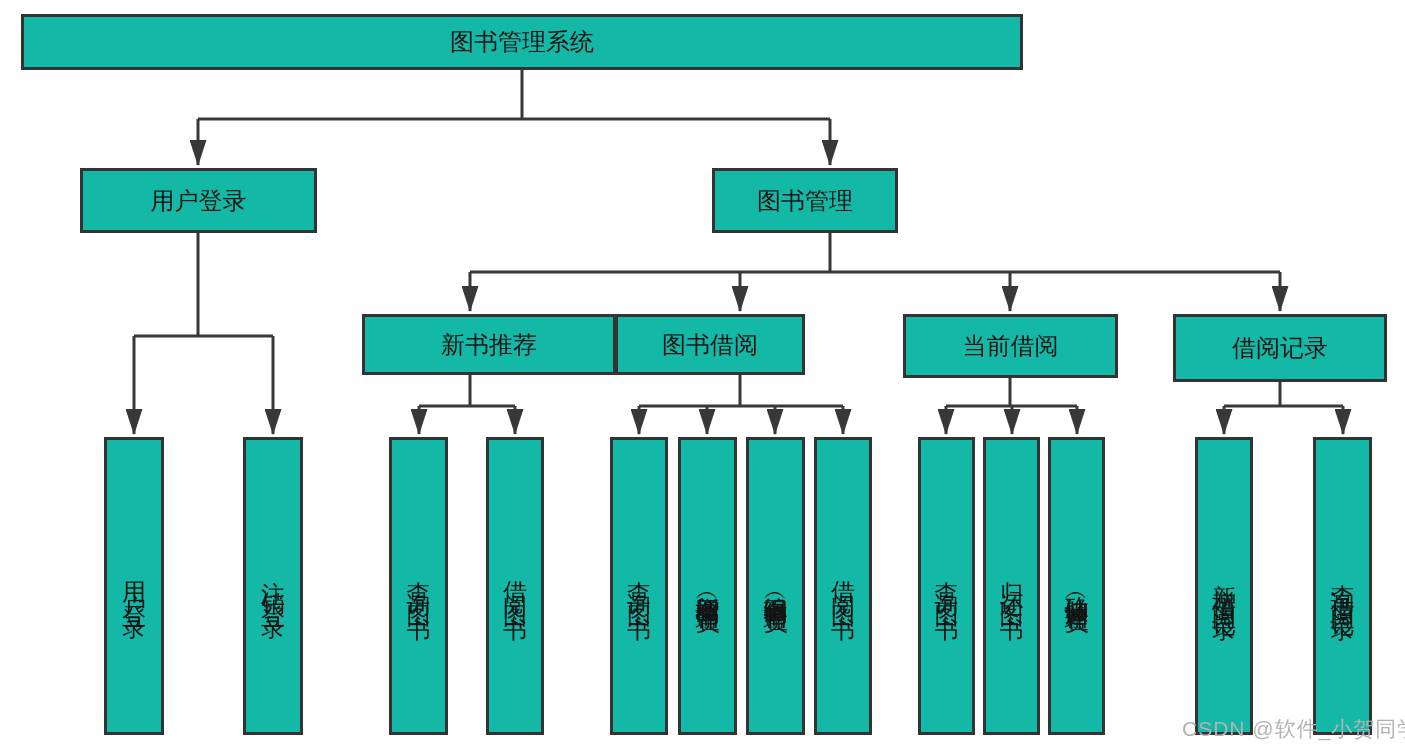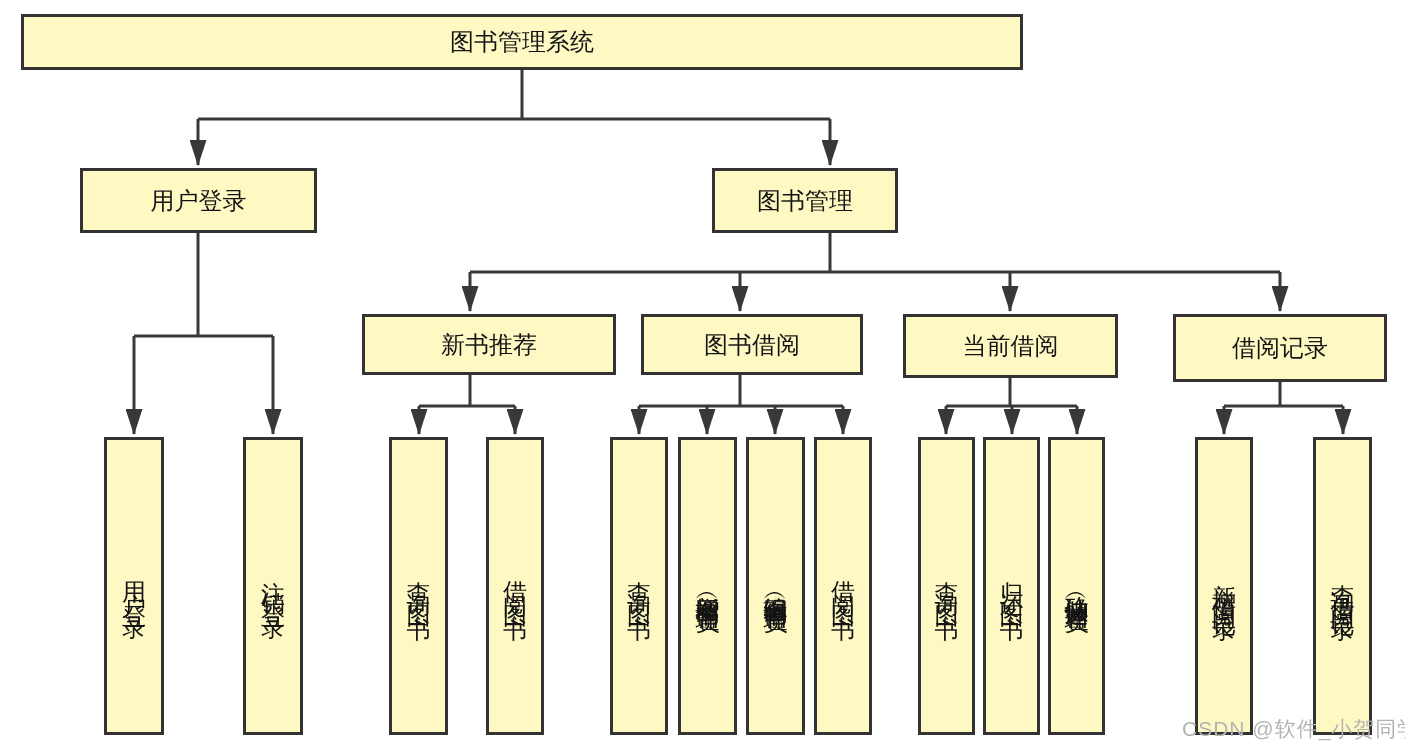--- a/index.html
+++ b/index.html
@@ -17,21 +17,21 @@
     width: 1405px; height: 747px;
   }
   .wire {
     stroke: #383838;
     stroke-width: 3;
     fill: none;
   }
   .box {
     position: absolute;
     box-sizing: border-box;
-    background: #fef9c3;
+    background: #14b8a6;
     border: 3px solid #333333;
     color: #141414;
     font-size: 24px;
     line-height: 1;
     display: flex;
     align-items: center;
     justify-content: center;
     white-space: nowrap;
     z-index: 2;
   }
@@ -98,21 +98,21 @@
     <line class="wire" x1="1224" y1="406" x2="1224" y2="434" marker-end="url(#ah)"></line>
     <line class="wire" x1="1343" y1="406" x2="1343" y2="434" marker-end="url(#ah)"></line>
   </svg>
 
   <div class="box" style="left:21px;top:14px;width:1002px;height:56px">图书管理系统</div>
 
   <div class="box" style="left:80px;top:168px;width:237px;height:65px">用户登录</div>
   <div class="box" style="left:712px;top:168px;width:186px;height:65px">图书管理</div>
 
   <div class="box" style="left:362px;top:314px;width:254px;height:61px">新书推荐</div>
-  <div class="box" style="left:641px;top:314px;width:222px;height:61px">图书借阅</div>
+  <div class="box" style="left:615px;top:314px;width:190px;height:61px">图书借阅</div>
   <div class="box" style="left:903px;top:314px;width:215px;height:64px">当前借阅</div>
   <div class="box" style="left:1173px;top:314px;width:214px;height:68px">借阅记录</div>
 
   <div class="box v sp-a" style="left:104px;top:437px;width:60px;height:298px">用户登录</div>
   <div class="box v sp-a" style="left:243px;top:437px;width:60px;height:298px">注销登录</div>
 
   <div class="box v sp-a" style="left:389px;top:437px;width:59px;height:298px">查询图书</div>
   <div class="box v sp-a" style="left:486px;top:437px;width:58px;height:298px">借阅图书</div>
 
   <div class="box v sp-a" style="left:610px;top:437px;width:58px;height:298px">查询图书</div>

